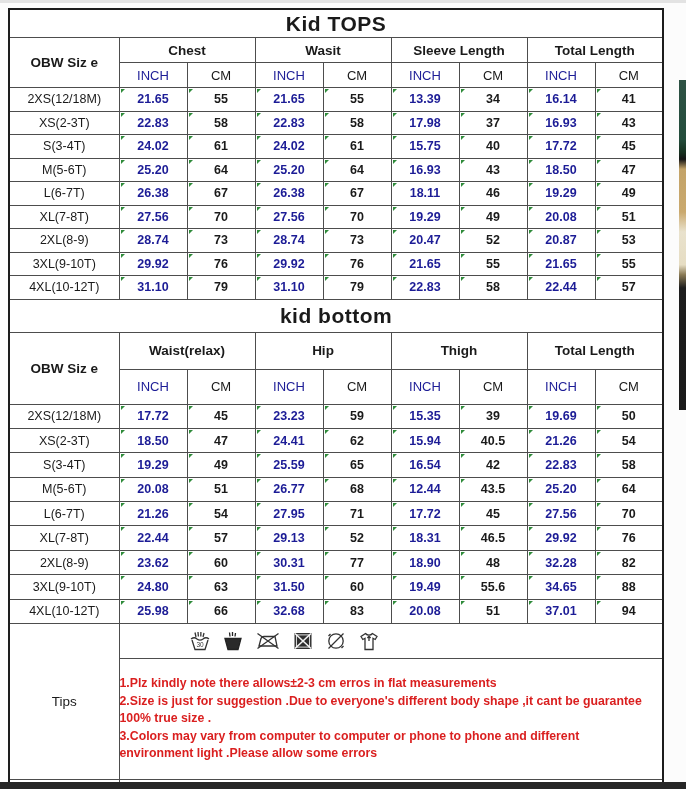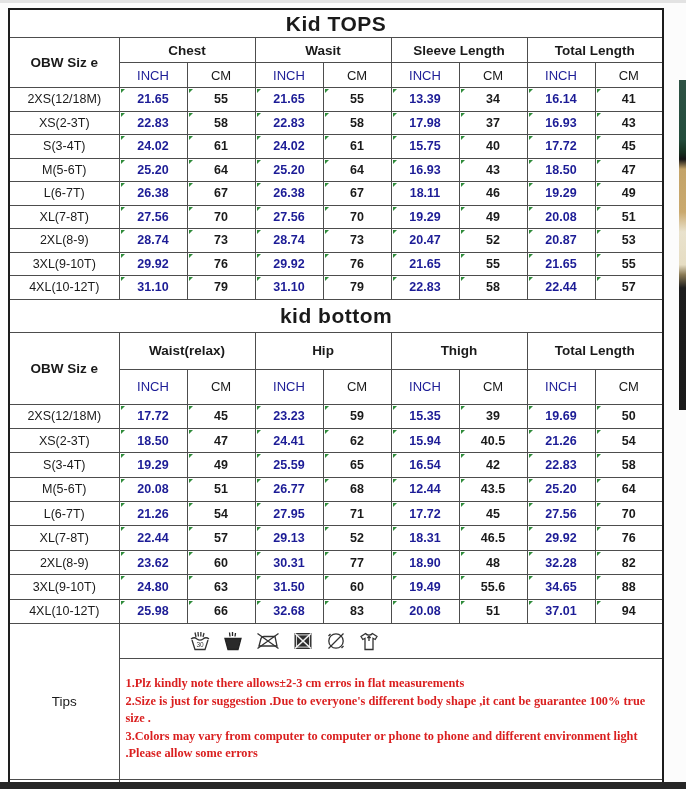--- a/index.html
+++ b/index.html
@@ -28,21 +28,21 @@
   tr.data-row td.num::before{
     content:"";position:absolute;left:1px;top:1px;width:0;height:0;
     border-top:4px solid #2f8b3a;border-right:4px solid transparent;
   }
   td.size-label{font-size:12.5px;font-weight:normal;margin-top:48px;}
   .icons-row td{height:34px;}
   .icons-cell{text-align:left;}
   .care-icons{display:flex;gap:9px;align-items:center;padding-left:68px;}
   .care-icons svg{display:block;}
   .tips-label{font-size:13.5px;font-weight:normal;}
-  .tips-cell{height:112px;text-align:left;vertical-align:middle;padding:4px 8px 4px 6px;font-family:Liberation Serif, serif;}
+  .tips-cell{height:112px;text-align:left;vertical-align:middle;padding:4px 8px 4px 0;}
   .tips-cell p{margin:0;font-size:12.3px;line-height:1.42;font-weight:bold;color:#da1f1f;}
   .spacer-row td{height:4px;border-bottom:none;}
   .edge-sliver{
     position:absolute;right:0;top:80px;width:7px;height:330px;
     background:linear-gradient(to bottom,
       #2e5244 0%, #234c3b 18%, #16301f 22%, #141414 24%,
       #c3a368 27%, #caa96e 40%, #e9e2cd 46%, #e6ddc3 56%,
       #8a7a55 59%, #1d1d1d 63%, #191919 100%);
   }
   .bottom-bar{position:absolute;left:0;top:782px;width:686px;height:7px;background:#262626;}

